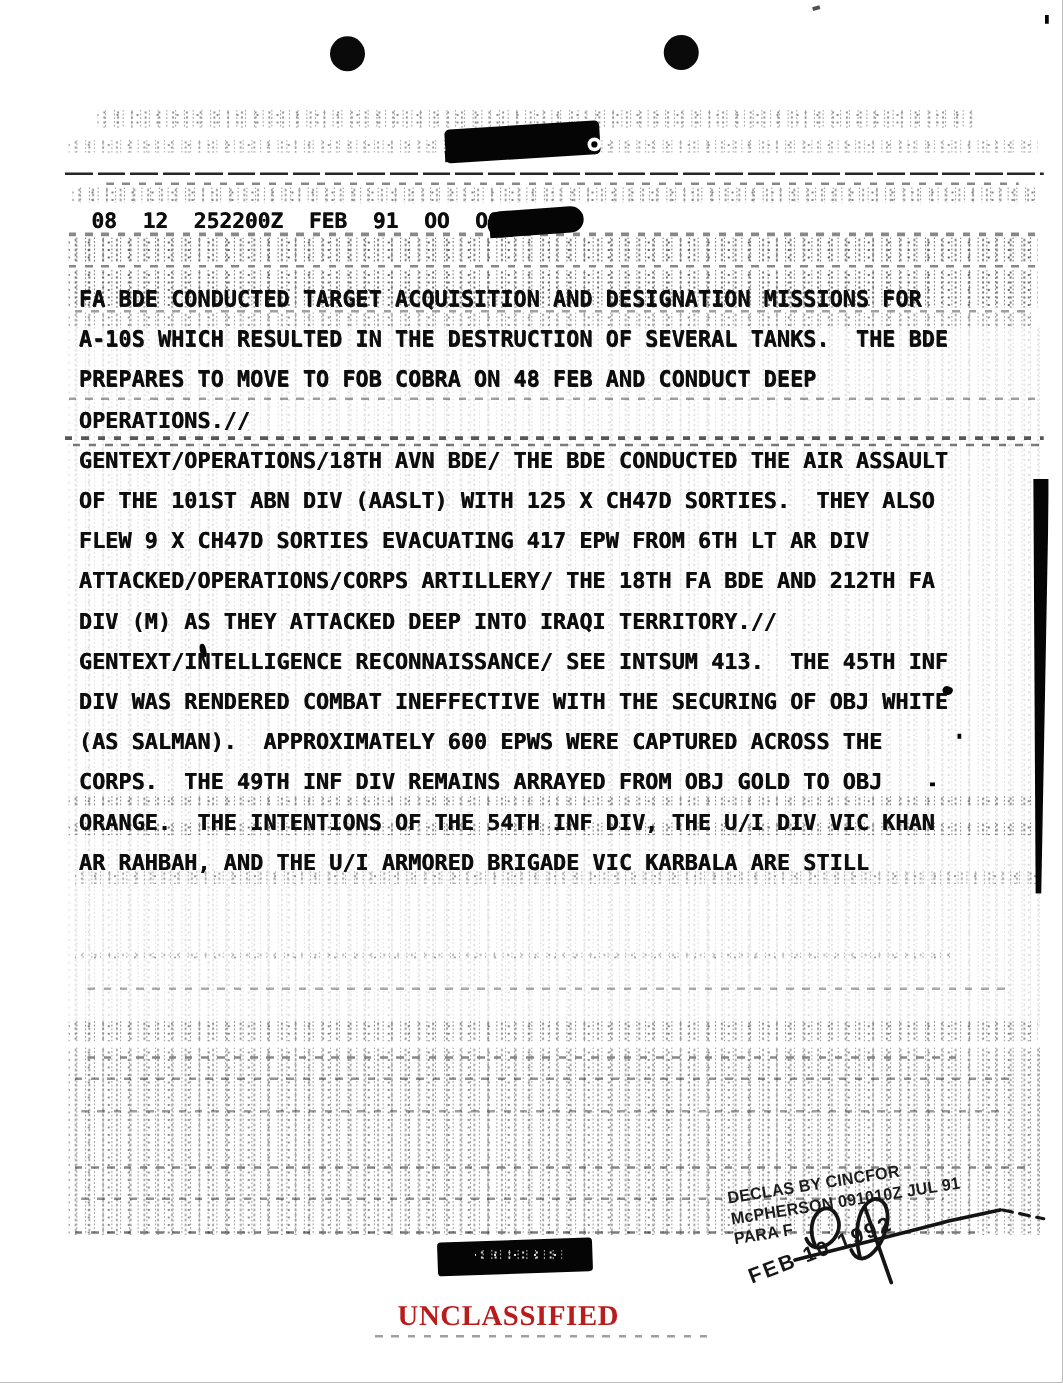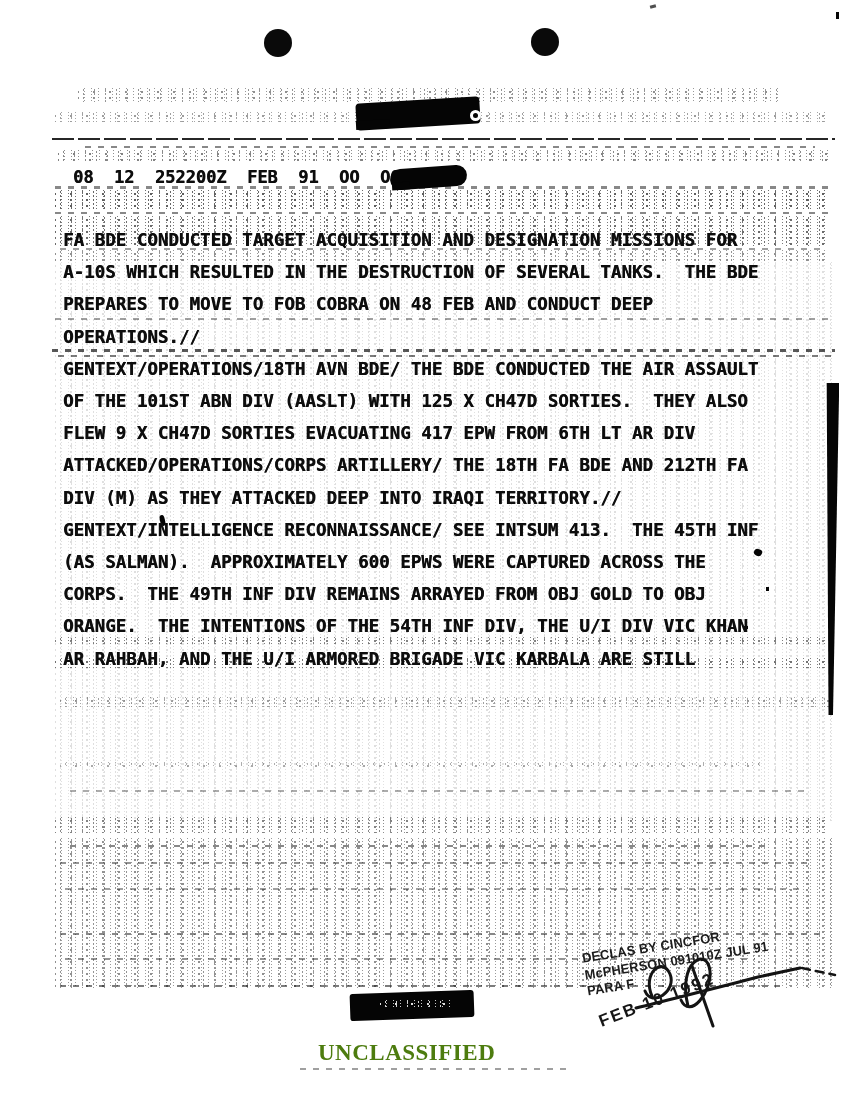--- a/index.html
+++ b/index.html
@@ -36,21 +36,21 @@
     clip-path:polygon(18% 0,100% 0,100% 4%,60% 100%,30% 100%);}
   
   #stamp{position:absolute;left:581px;top:951px;transform:rotate(-9deg);transform-origin:left top;
     font-family:"Liberation Sans",sans-serif;font-weight:bold;color:#1c1c1c;}
   #stamp .sline{font-size:13.5px;line-height:16.5px;letter-spacing:0.2px;transform:scaleX(0.95);transform-origin:left;white-space:pre;}
   #datestamp{position:absolute;left:596px;top:1013px;transform:rotate(-21deg);transform-origin:left top;
     font-family:"Liberation Sans",sans-serif;font-weight:bold;font-size:17px;letter-spacing:2px;color:#161616;white-space:pre;}
   #sig{position:absolute;left:630px;top:928px;}
   
   #unclass{position:absolute;left:318px;top:1040px;font-family:"Liberation Serif",serif;
-    font-weight:bold;font-size:23px;letter-spacing:0.5px;color:#4d7c0f;white-space:pre;}
+    font-weight:bold;font-size:23px;letter-spacing:0.5px;color:#b91c1c;white-space:pre;}
 </style>
 </head>
 <body>
 
 <div id="page">
 
   <div class="dot" style="left:264px;top:29px;"></div>
   <div class="dot" style="left:531px;top:28px;"></div>
 
   <div class="sp" style="left:78px;top:88px;width:700px;height:14px;opacity:.45;"></div>
@@ -105,20 +105,21 @@
     <div class="docline">FA BDE CONDUCTED TARGET ACQUISITION AND DESIGNATION MISSIONS FOR</div>
     <div class="docline">A-10S WHICH RESULTED IN THE DESTRUCTION OF SEVERAL TANKS.  THE BDE</div>
     <div class="docline">PREPARES TO MOVE TO FOB COBRA ON 48 FEB AND CONDUCT DEEP</div>
     <div class="docline">OPERATIONS.//</div>
     <div class="docline">GENTEXT/OPERATIONS/18TH AVN BDE/ THE BDE CONDUCTED THE AIR ASSAULT</div>
     <div class="docline">OF THE 101ST ABN DIV (AASLT) WITH 125 X CH47D SORTIES.  THEY ALSO</div>
     <div class="docline">FLEW 9 X CH47D SORTIES EVACUATING 417 EPW FROM 6TH LT AR DIV</div>
     <div class="docline">ATTACKED/OPERATIONS/CORPS ARTILLERY/ THE 18TH FA BDE AND 212TH FA</div>
     <div class="docline">DIV (M) AS THEY ATTACKED DEEP INTO IRAQI TERRITORY.//</div>
     <div class="docline">GENTEXT/INTELLIGENCE RECONNAISSANCE/ SEE INTSUM 413.  THE 45TH INF</div>
+    <div class="docline">DIV WAS RENDERED COMBAT INEFFECTIVE WITH THE SECURING OF OBJ WHITE</div>
     <div class="docline">(AS SALMAN).  APPROXIMATELY 600 EPWS WERE CAPTURED ACROSS THE</div>
     <div class="docline">CORPS.  THE 49TH INF DIV REMAINS ARRAYED FROM OBJ GOLD TO OBJ</div>
     <div class="docline">ORANGE.  THE INTENTIONS OF THE 54TH INF DIV, THE U/I DIV VIC KHAN</div>
     <div class="docline">AR RAHBAH, AND THE U/I ARMORED BRIGADE VIC KARBALA ARE STILL</div>
   </div>
 
   <div id="rightbar"></div>
 
   <div id="stamp">
     <div class="sline">DECLAS BY CINCFOR</div>

